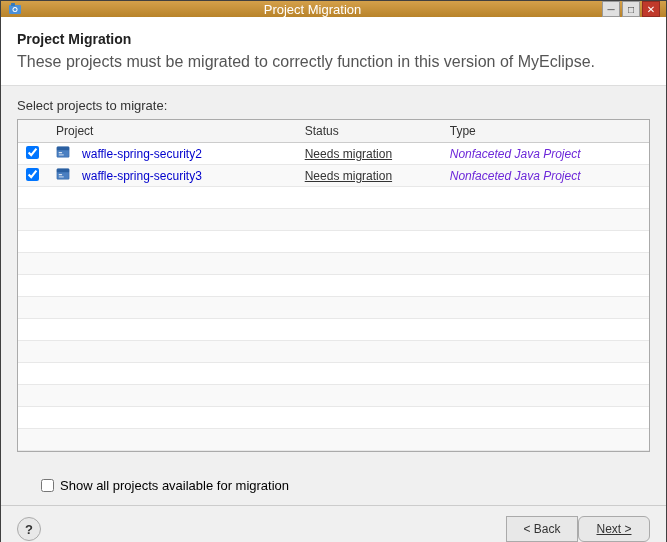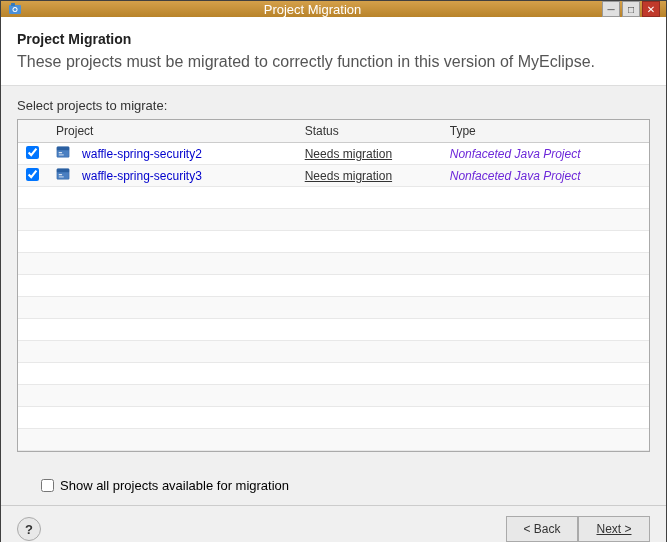--- a/index.html
+++ b/index.html
@@ -191,20 +191,21 @@
       cursor: pointer;
       color: #333;
     }
     .footer-btn:disabled {
       color: #aaa;
       cursor: default;
     }
     .footer-btn.next-btn {
       font-weight: normal;
       text-decoration: underline;
+      border-radius: 6px;
     }
     .help-btn {
       width: 24px;
       height: 24px;
       border-radius: 50%;
       background: #e8e8e8;
       border: 1px solid #aaa;
       cursor: pointer;
       font-size: 13px;
       display: flex;

